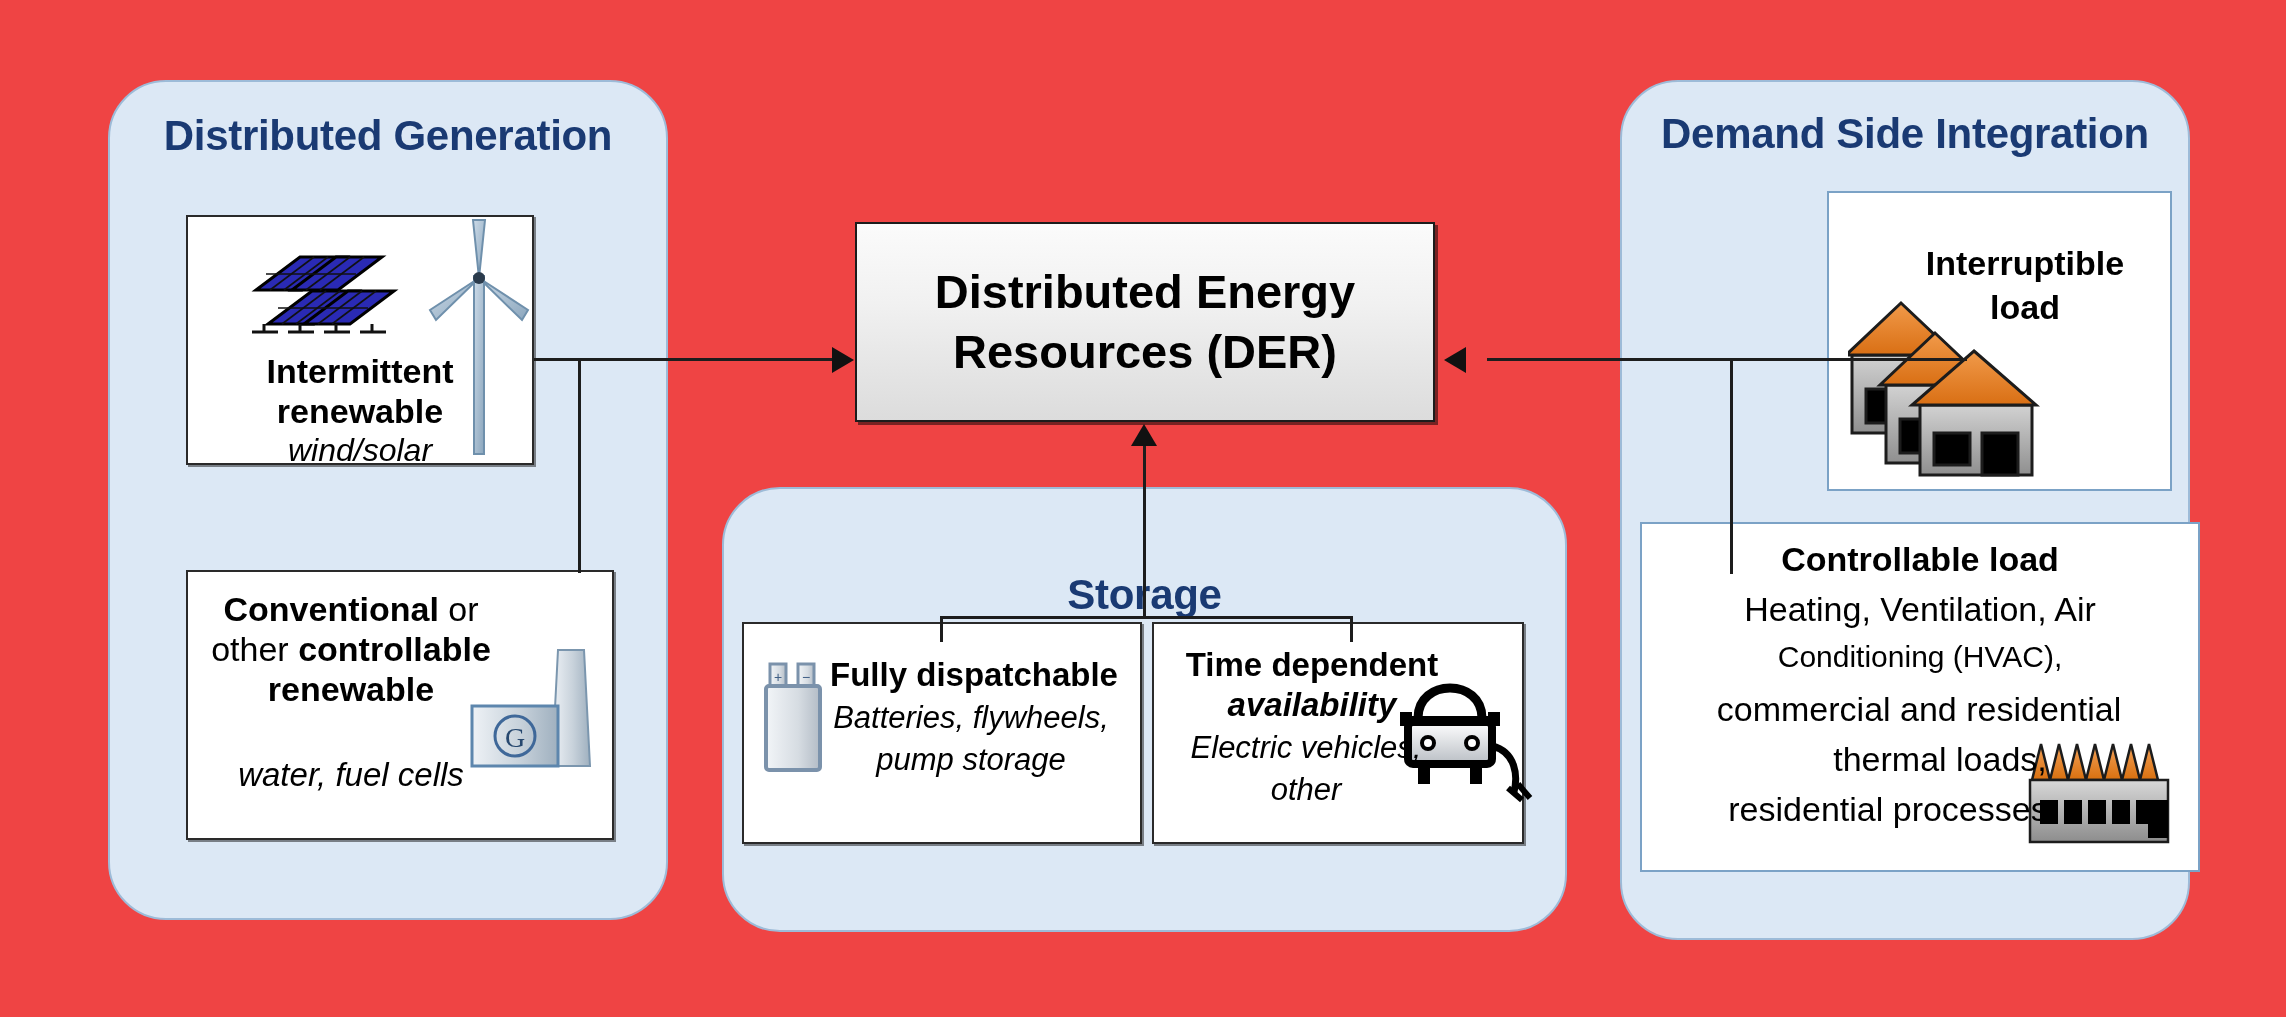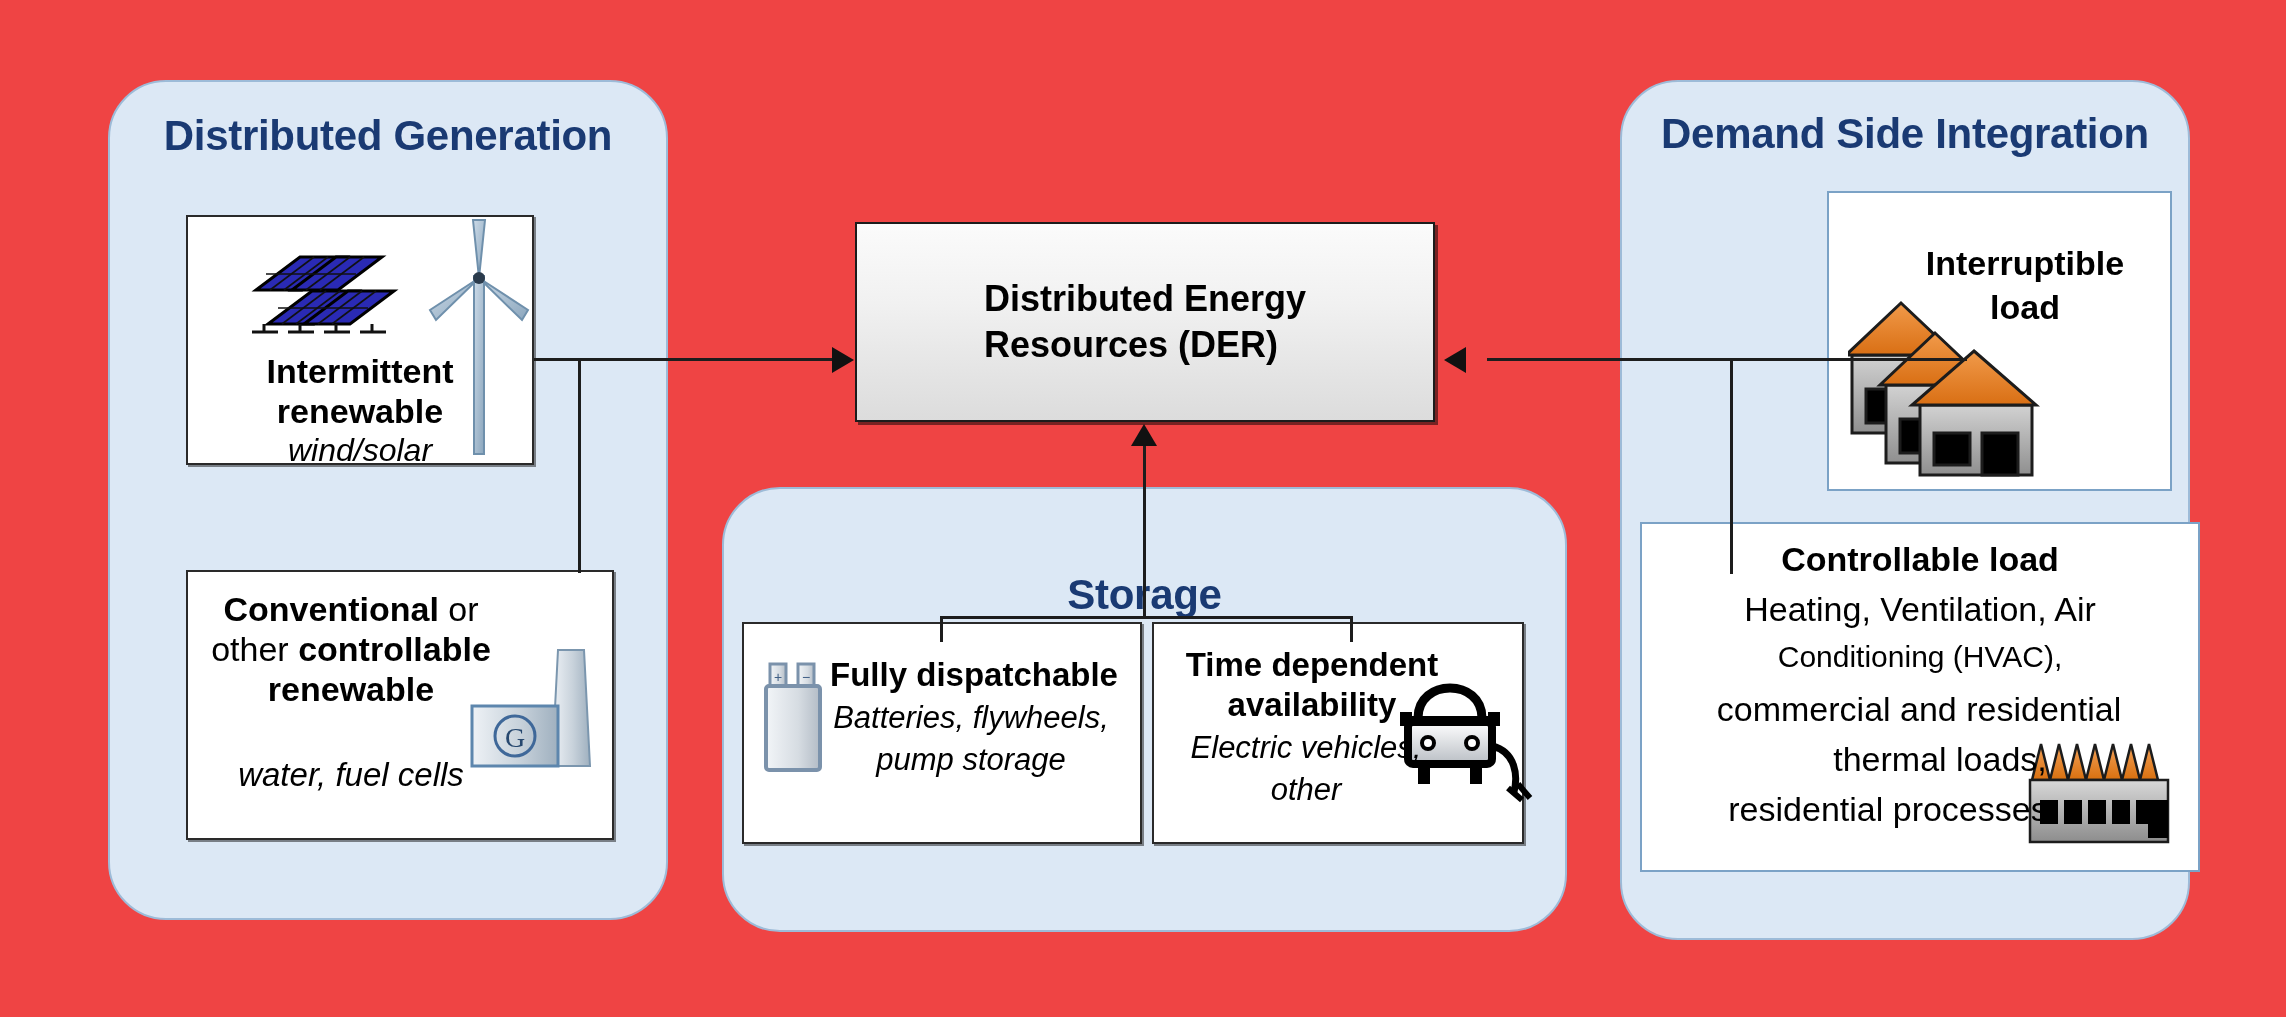--- a/index.html
+++ b/index.html
@@ -64,22 +64,23 @@
     background: linear-gradient(to bottom, #fbfbfb 0%, #f1f1f1 40%, #dcdcdc 100%);
     border: 2px solid #1c1c1c;
     box-shadow: 3px 3px 0 rgba(0,0,0,0.5);
     box-sizing: border-box;
     display: flex;
     align-items: center;
     justify-content: center;
   }
   #der-label {
     font-weight: bold;
-    font-size: 36px;
+    font-size: 47px;
     color: #000;
+    text-align: center;
     line-height: 1.28;
   }
 
   
   .line-h, .line-v {
     position: absolute;
     background: #1d1d1d;
   }
   .line-h { height: 3px; }
   .line-v { width: 3px; }
@@ -243,21 +244,21 @@
       <rect x="10" y="62" width="84" height="42" rx="5" fill="url(#ev)" stroke="#000" stroke-width="8"></rect>
       <circle cx="30" cy="83" r="6" fill="#fff" stroke="#000" stroke-width="4"></circle>
       <circle cx="74" cy="83" r="6" fill="#fff" stroke="#000" stroke-width="4"></circle>
       <rect x="20" y="104" width="12" height="20" fill="#000"></rect>
       <rect x="72" y="104" width="12" height="20" fill="#000"></rect>
       <path d="M94 86 C118 92, 120 116, 116 132" fill="none" stroke="#000" stroke-width="7"></path>
       <path d="M110 128 l14 12 M120 124 l12 14" stroke="#000" stroke-width="6" fill="none"></path>
     </svg>
   </div>
   <div class="card-text b" style="left:1162px; top:646px; width:300px; font-size:33px;">Time dependent</div>
-  <div class="card-text b" style="left:1162px; top:686px; width:300px; font-size:33px;">availability</div>
+  <div class="card-text b" style="left:1162px; top:686px; width:300px; font-size:33px;font-style:italic;">availability</div>
   <div class="card-text i" style="left:1156px; top:730px; width:300px; font-size:31px;">Electric vehicles,</div>
   <div class="card-text i" style="left:1156px; top:772px; width:300px; font-size:31px;">other</div>
 
   <div class="panel" style="left:1620px; top:80px; width:570px; height:860px;">
     <div class="panel-title" style="top:28px; font-size:42px;">Demand Side Integration</div>
   </div>
 
   <div class="card thin-blue" style="left:1827px; top:191px; width:345px; height:300px;">
   </div>
   <div class="icon" style="left:1848px; top:293px; width:215px; height:185px;">

